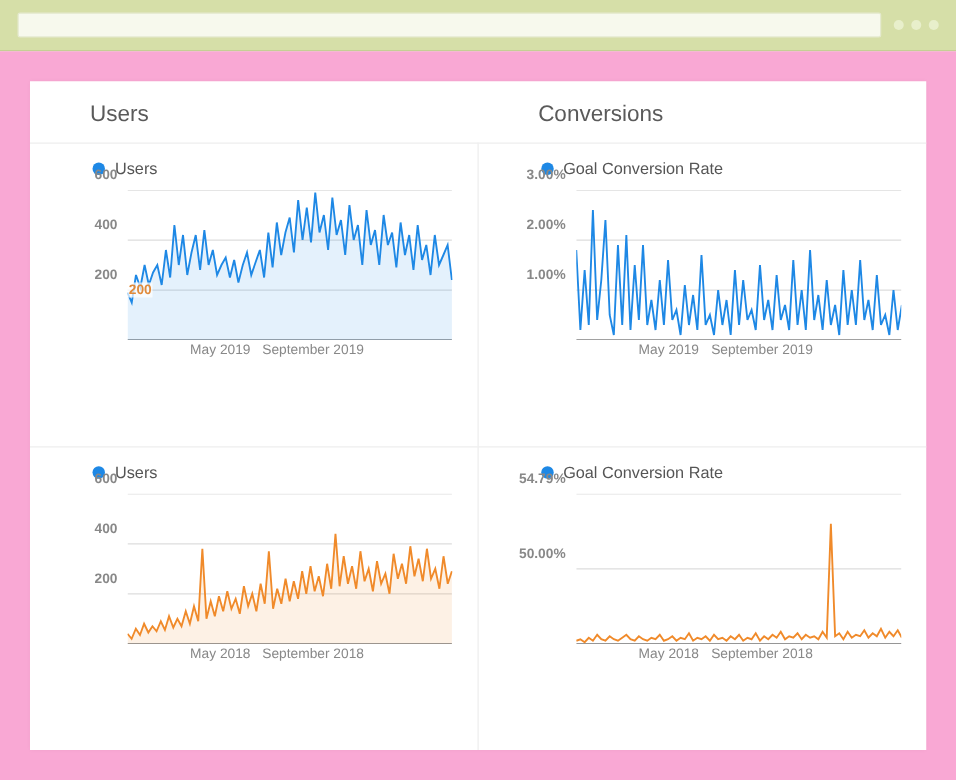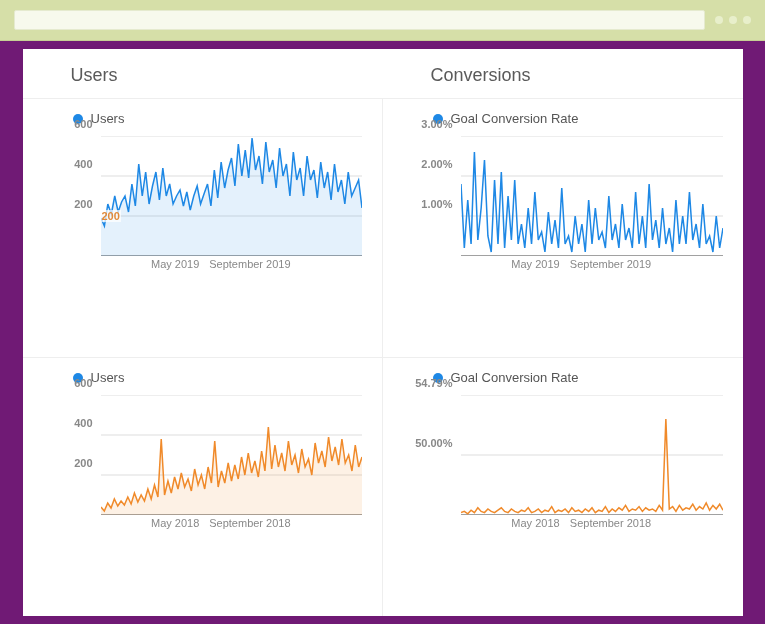--- a/index.html
+++ b/index.html
@@ -29,22 +29,22 @@
       display: flex;
       gap: 6px;
     }
     .chrome-dot {
       width: 8px;
       height: 8px;
       border-radius: 50%;
       background: #e8efcb;
     }
     .dashboard {
-      background: #701a75;
-      padding: 8px;
+      background: #f9a8d4;
+      padding: 24px;
       height: calc(625px - 42px);
       display: flex;
       justify-content: center;
     }
     .panel-area {
       background: #fff;
       width: 720px;
       padding: 8px 0 0 0;
       display: grid;
       grid-template-columns: 1fr 1fr;

